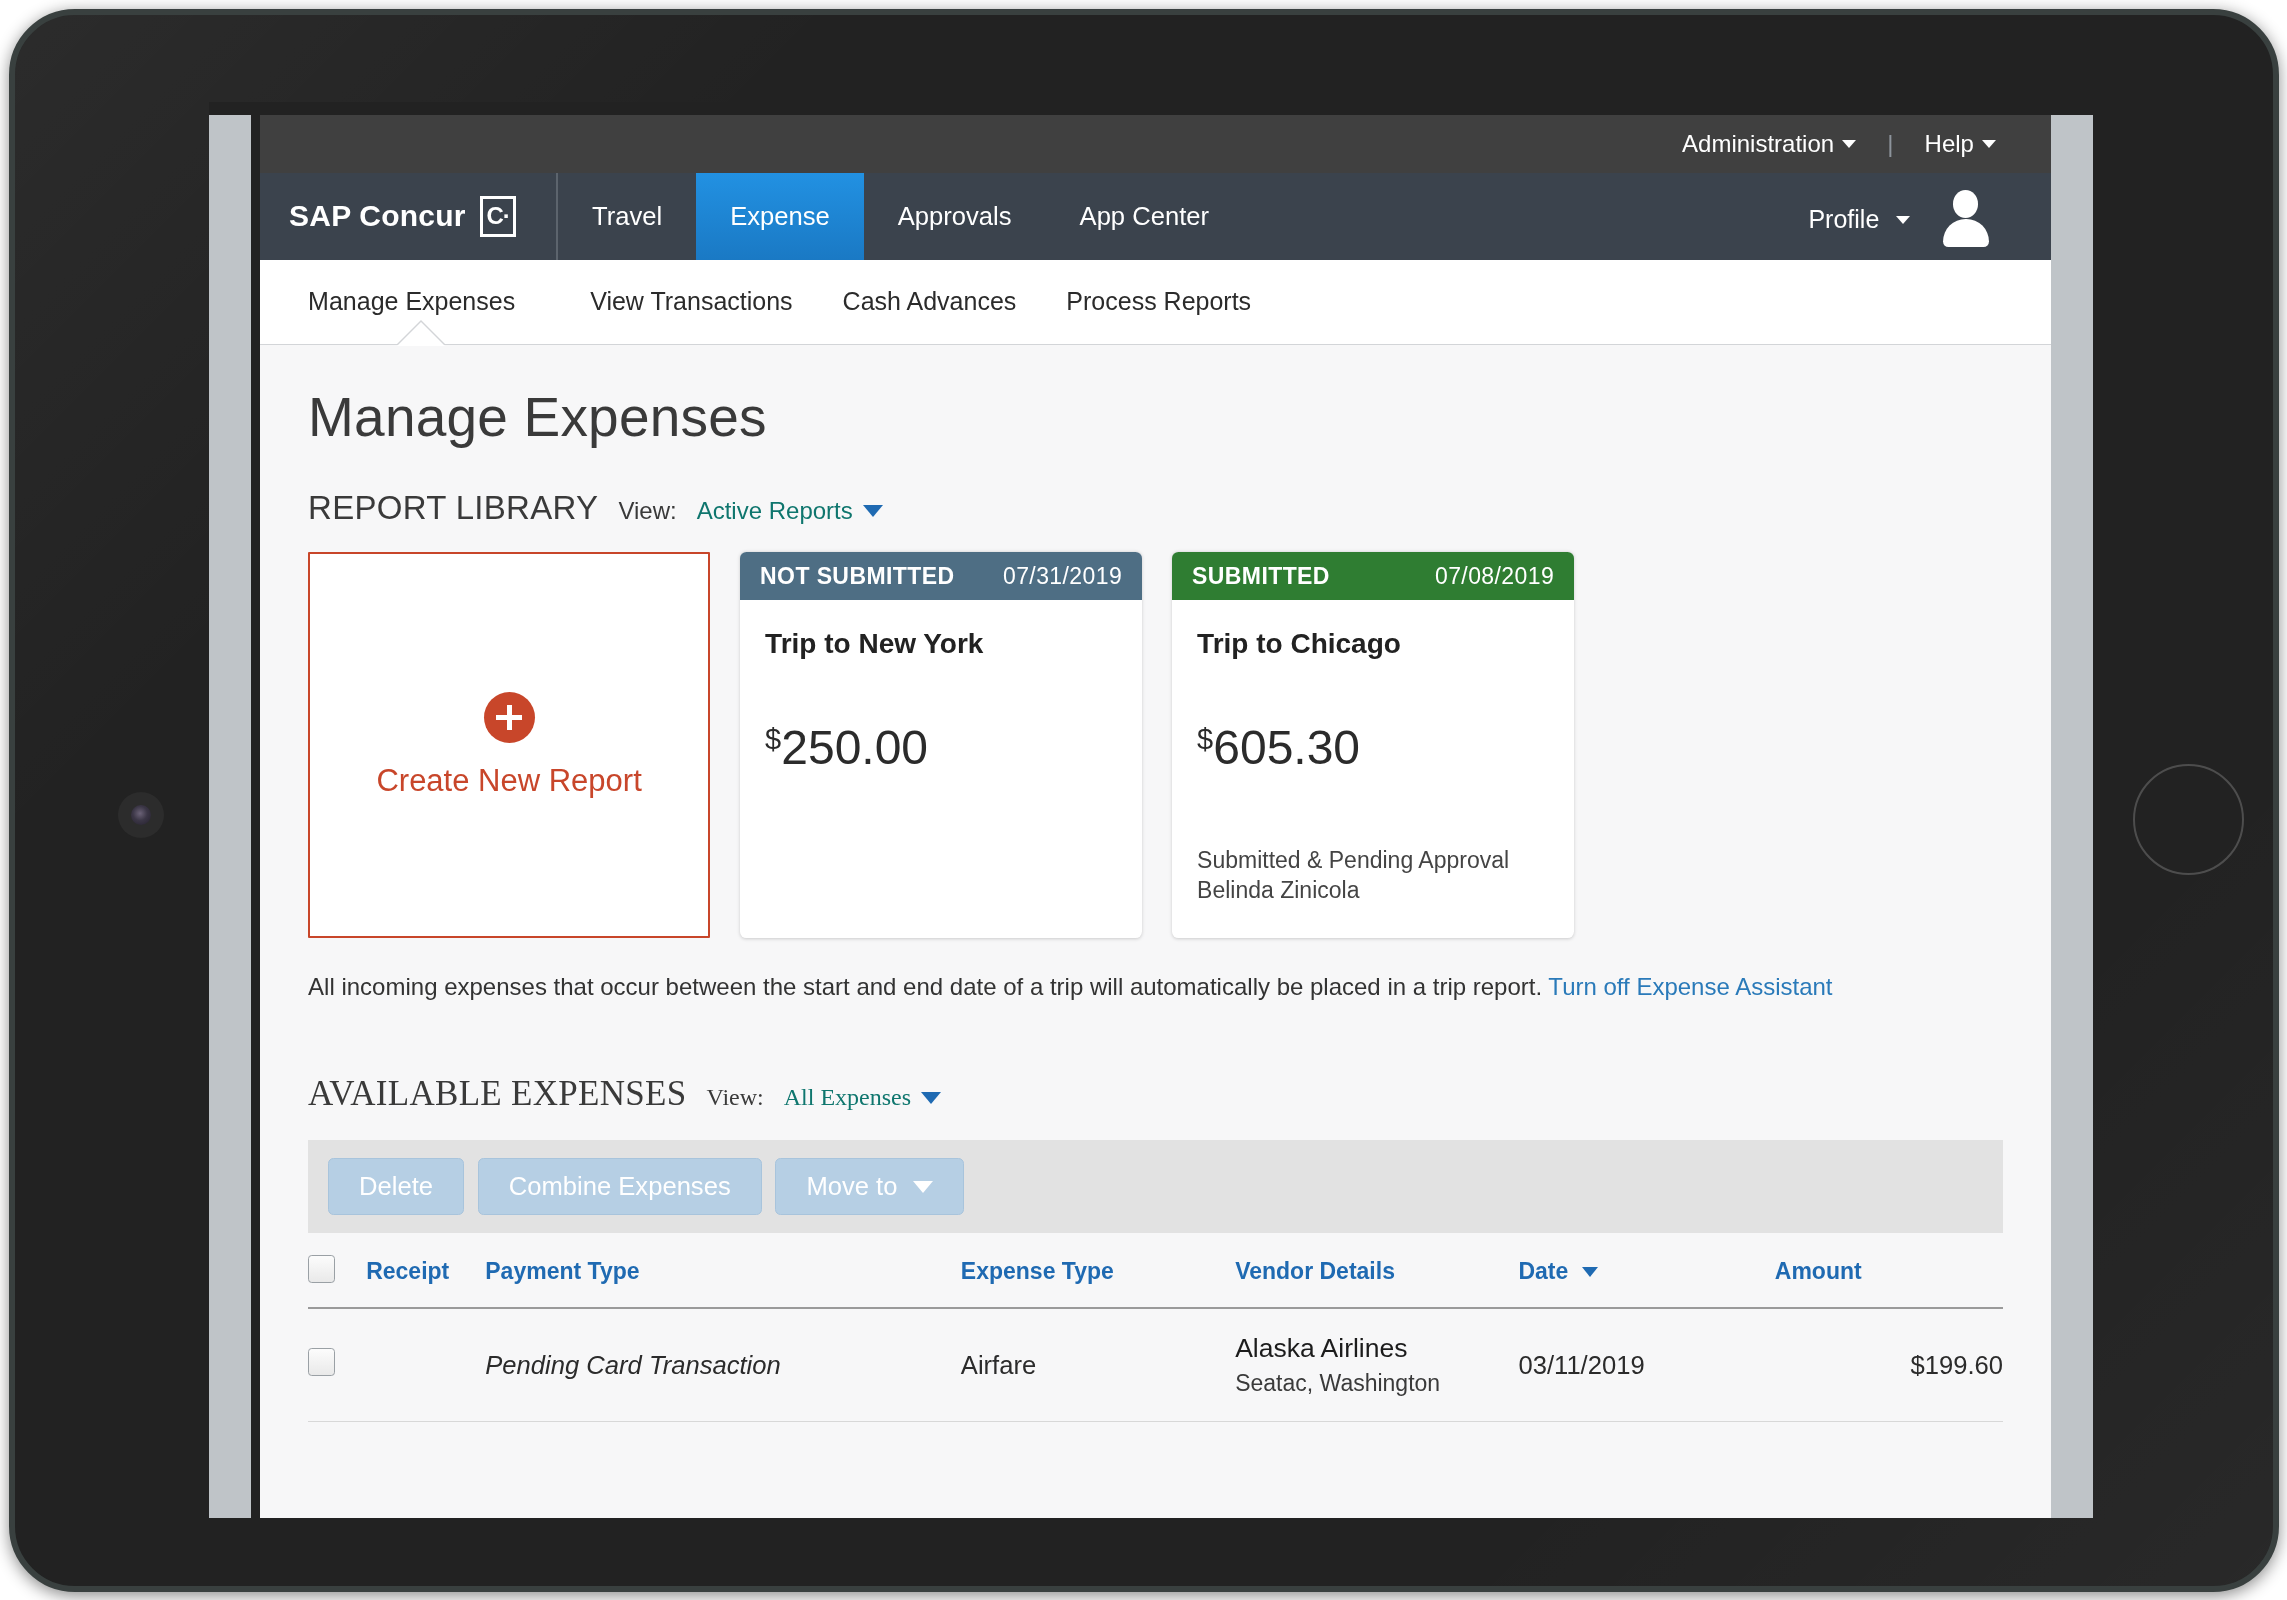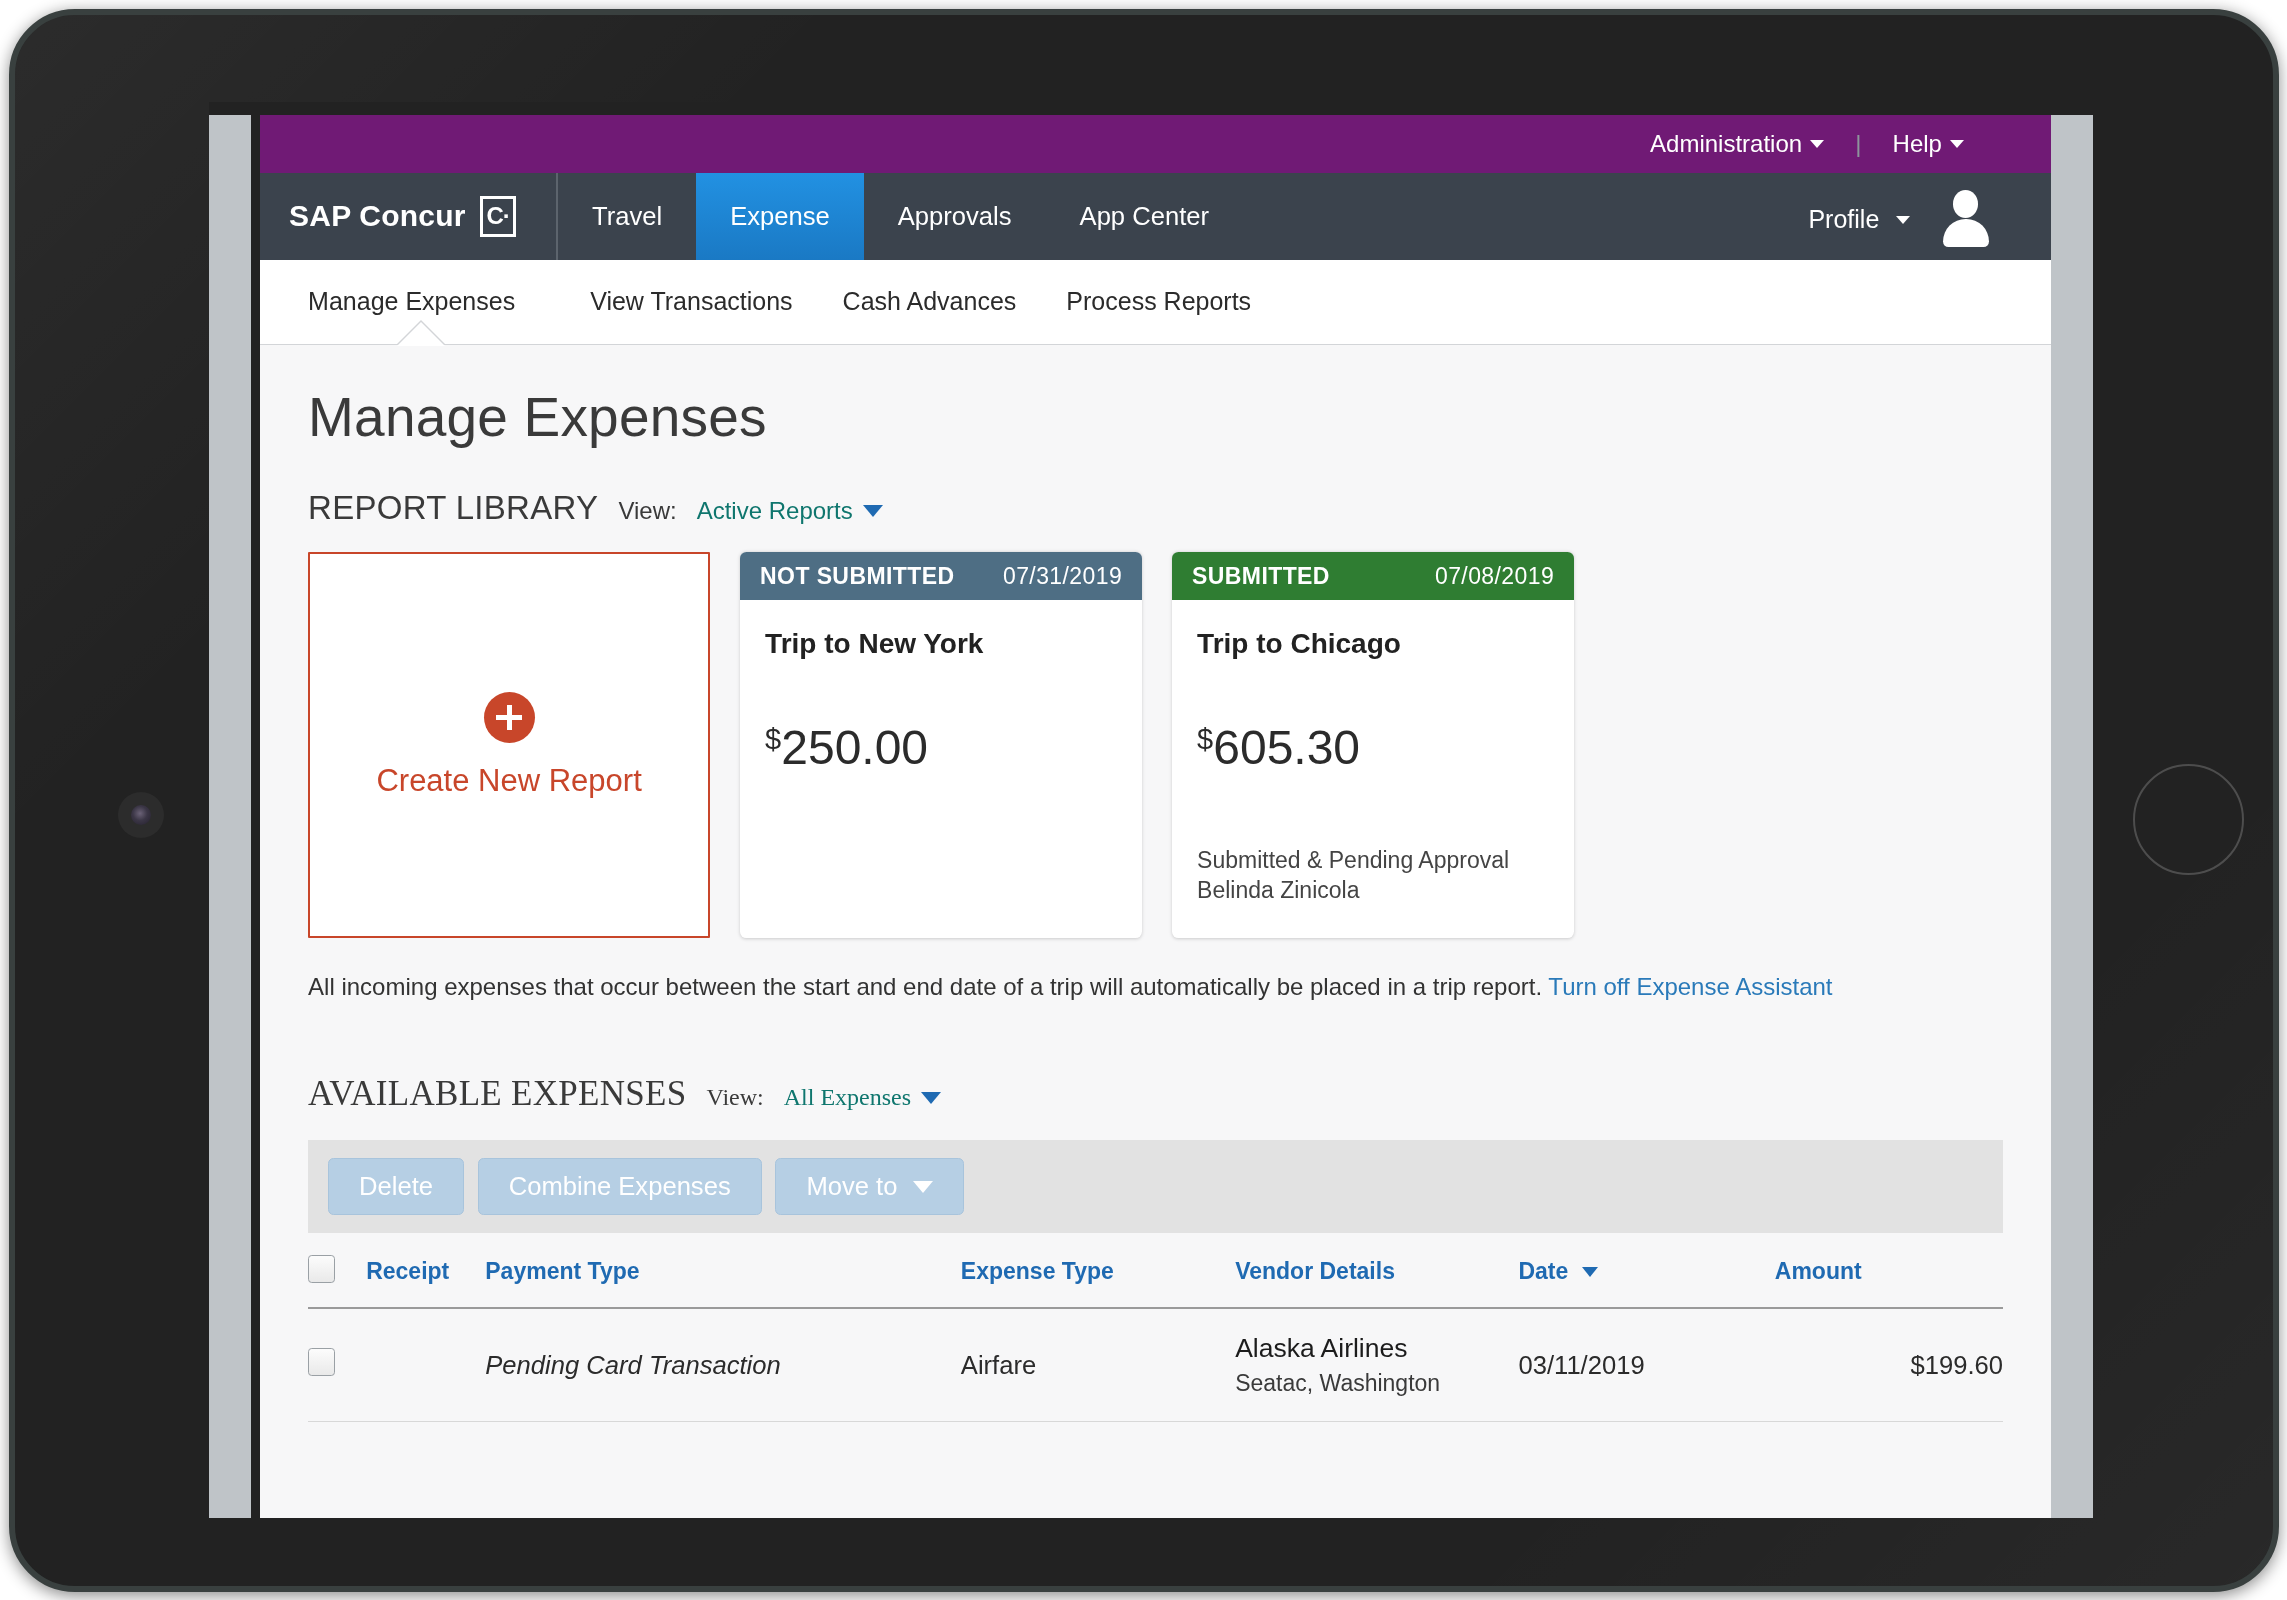--- a/index.html
+++ b/index.html
@@ -74,23 +74,23 @@
     left: 51px; top: 12.8px;
     width: 1791px; height: 1403px;
     background: #f7f7f8;
     overflow: hidden;
   }
 
   
   .admin-bar {
     position: relative;
     height: 58px;
-    background: #701a75;
+    background: #404040;
     display: flex; align-items: center; justify-content: flex-end;
-    padding-right: 87px;
+    padding-right: 55px;
     color: #ffffff;
   }
   .admin-link {
     font-size: 24px; color: #ffffff; text-decoration: none;
     display: flex; align-items: center; gap: 8.2px;
     white-space: nowrap;
   }
   .caret-down {
     width: 0; height: 0;
     border-left: 7.3px solid transparent;

